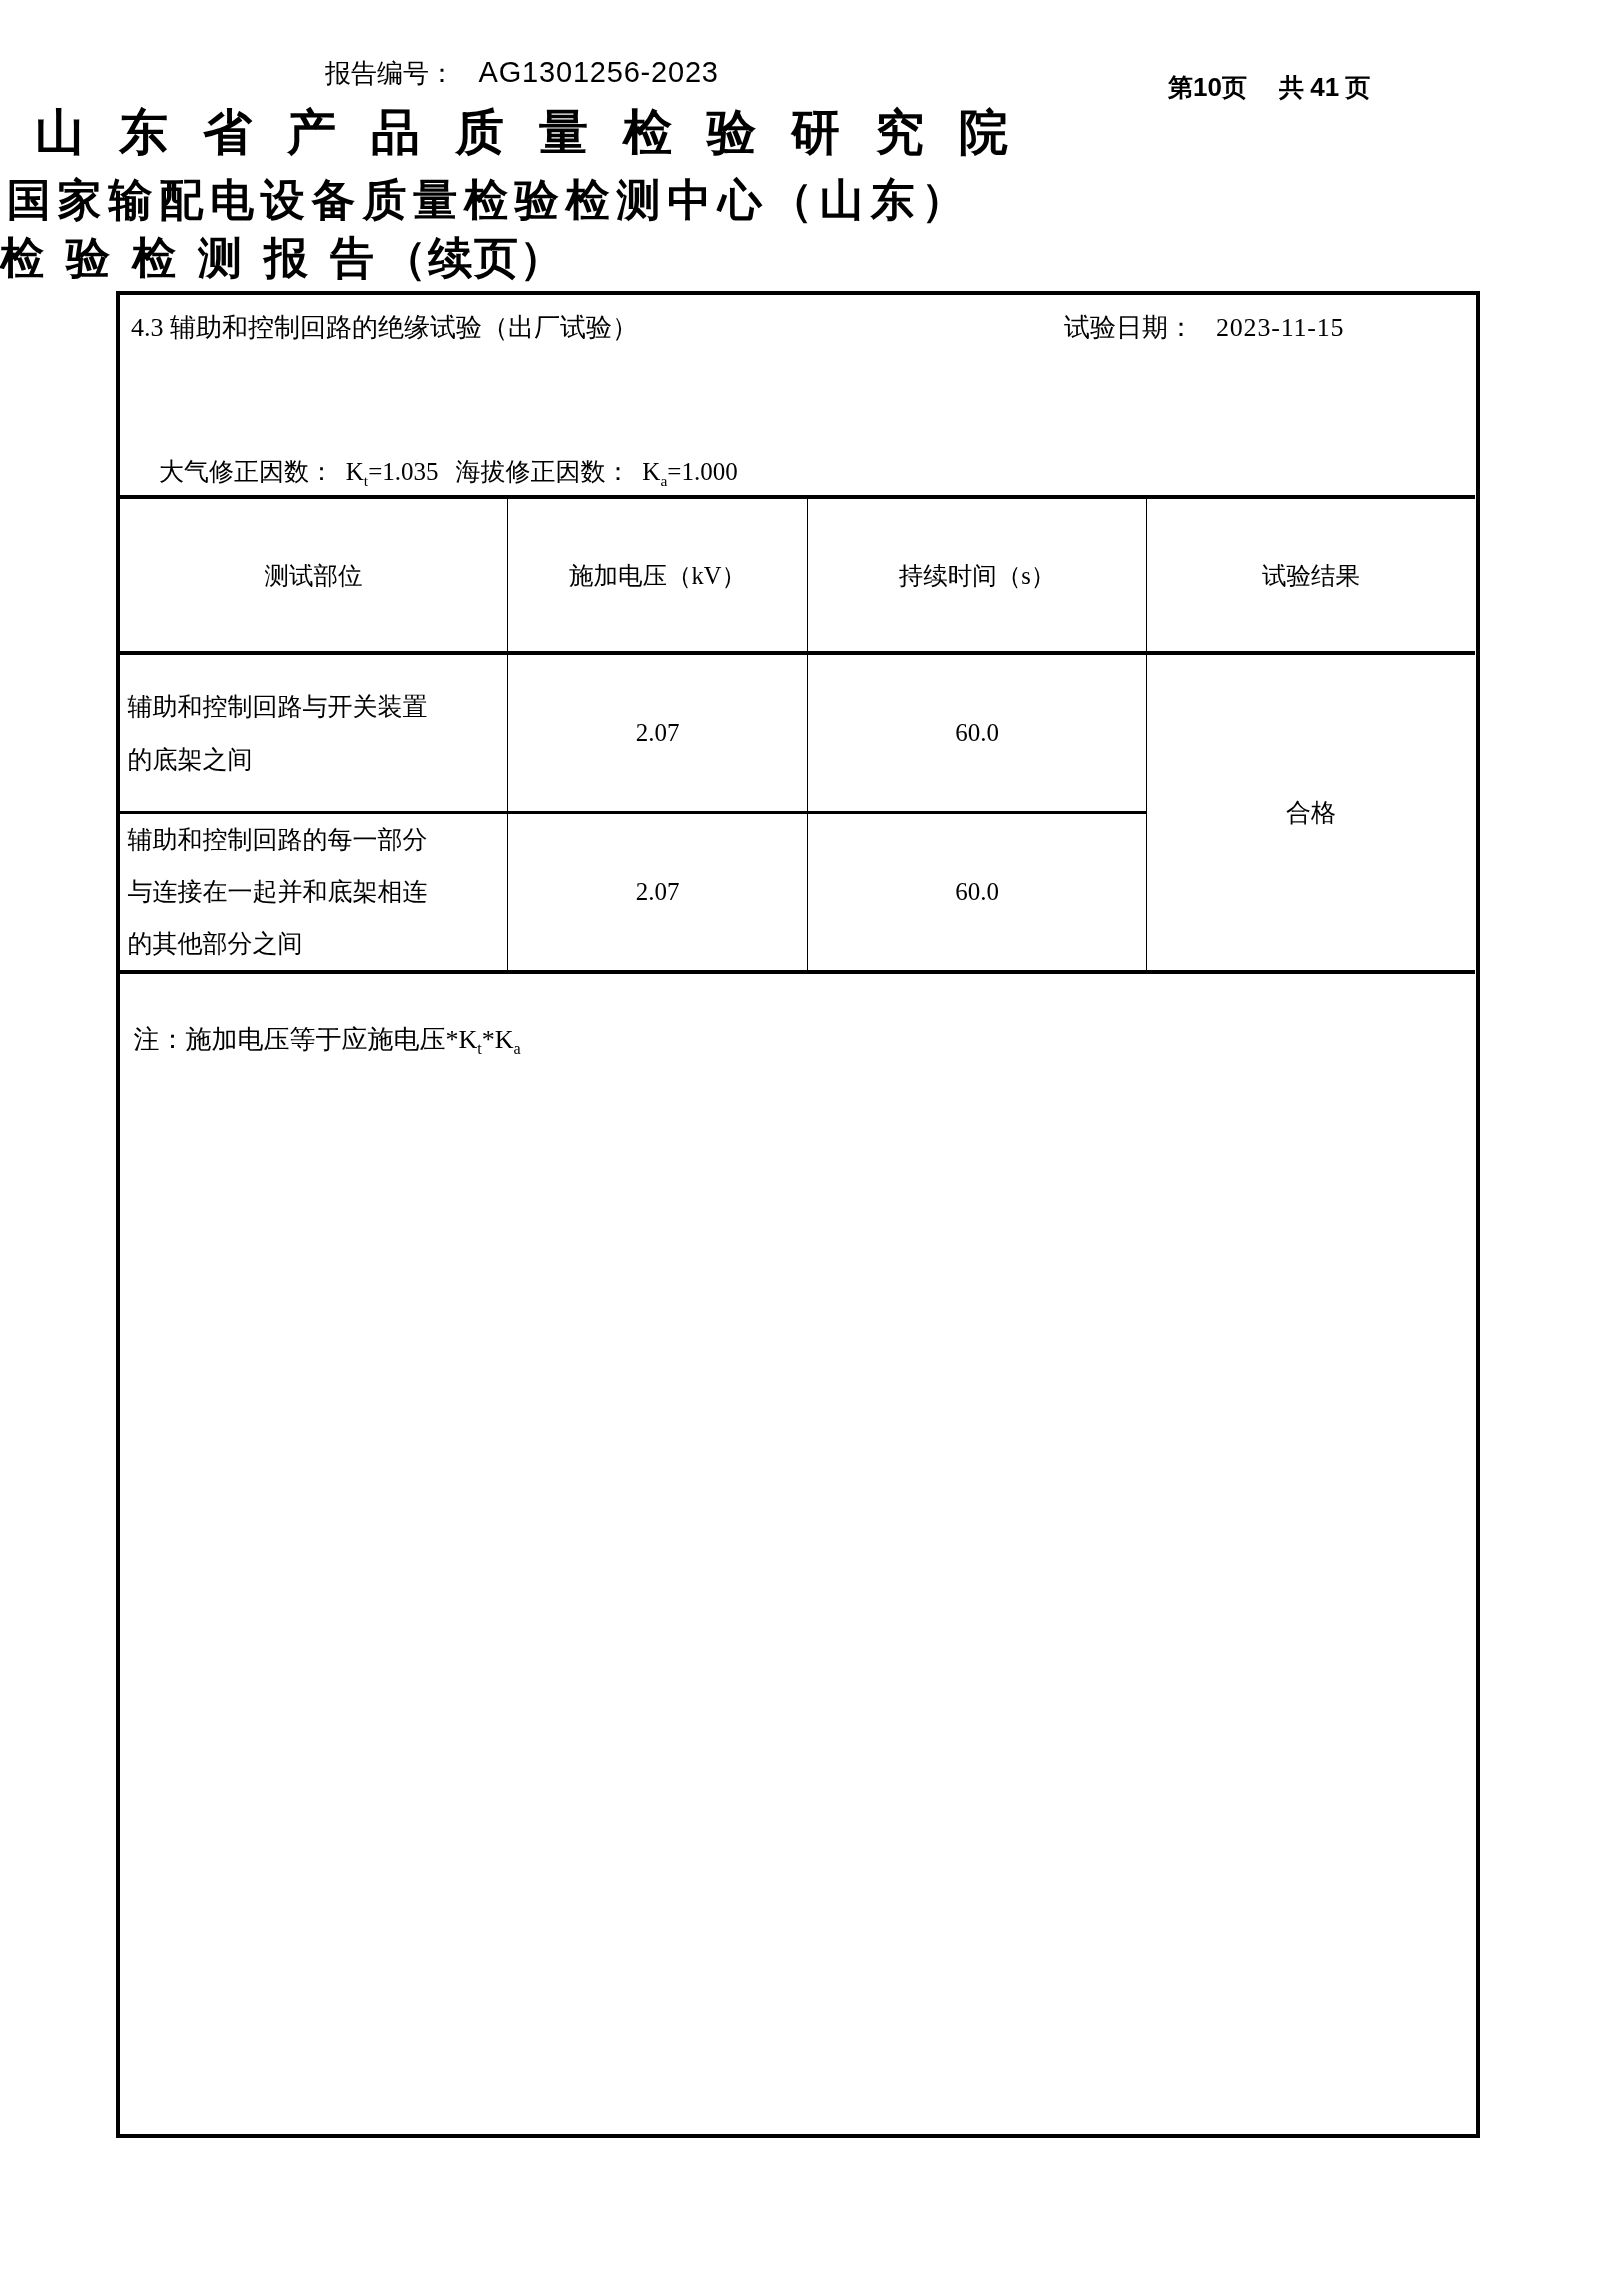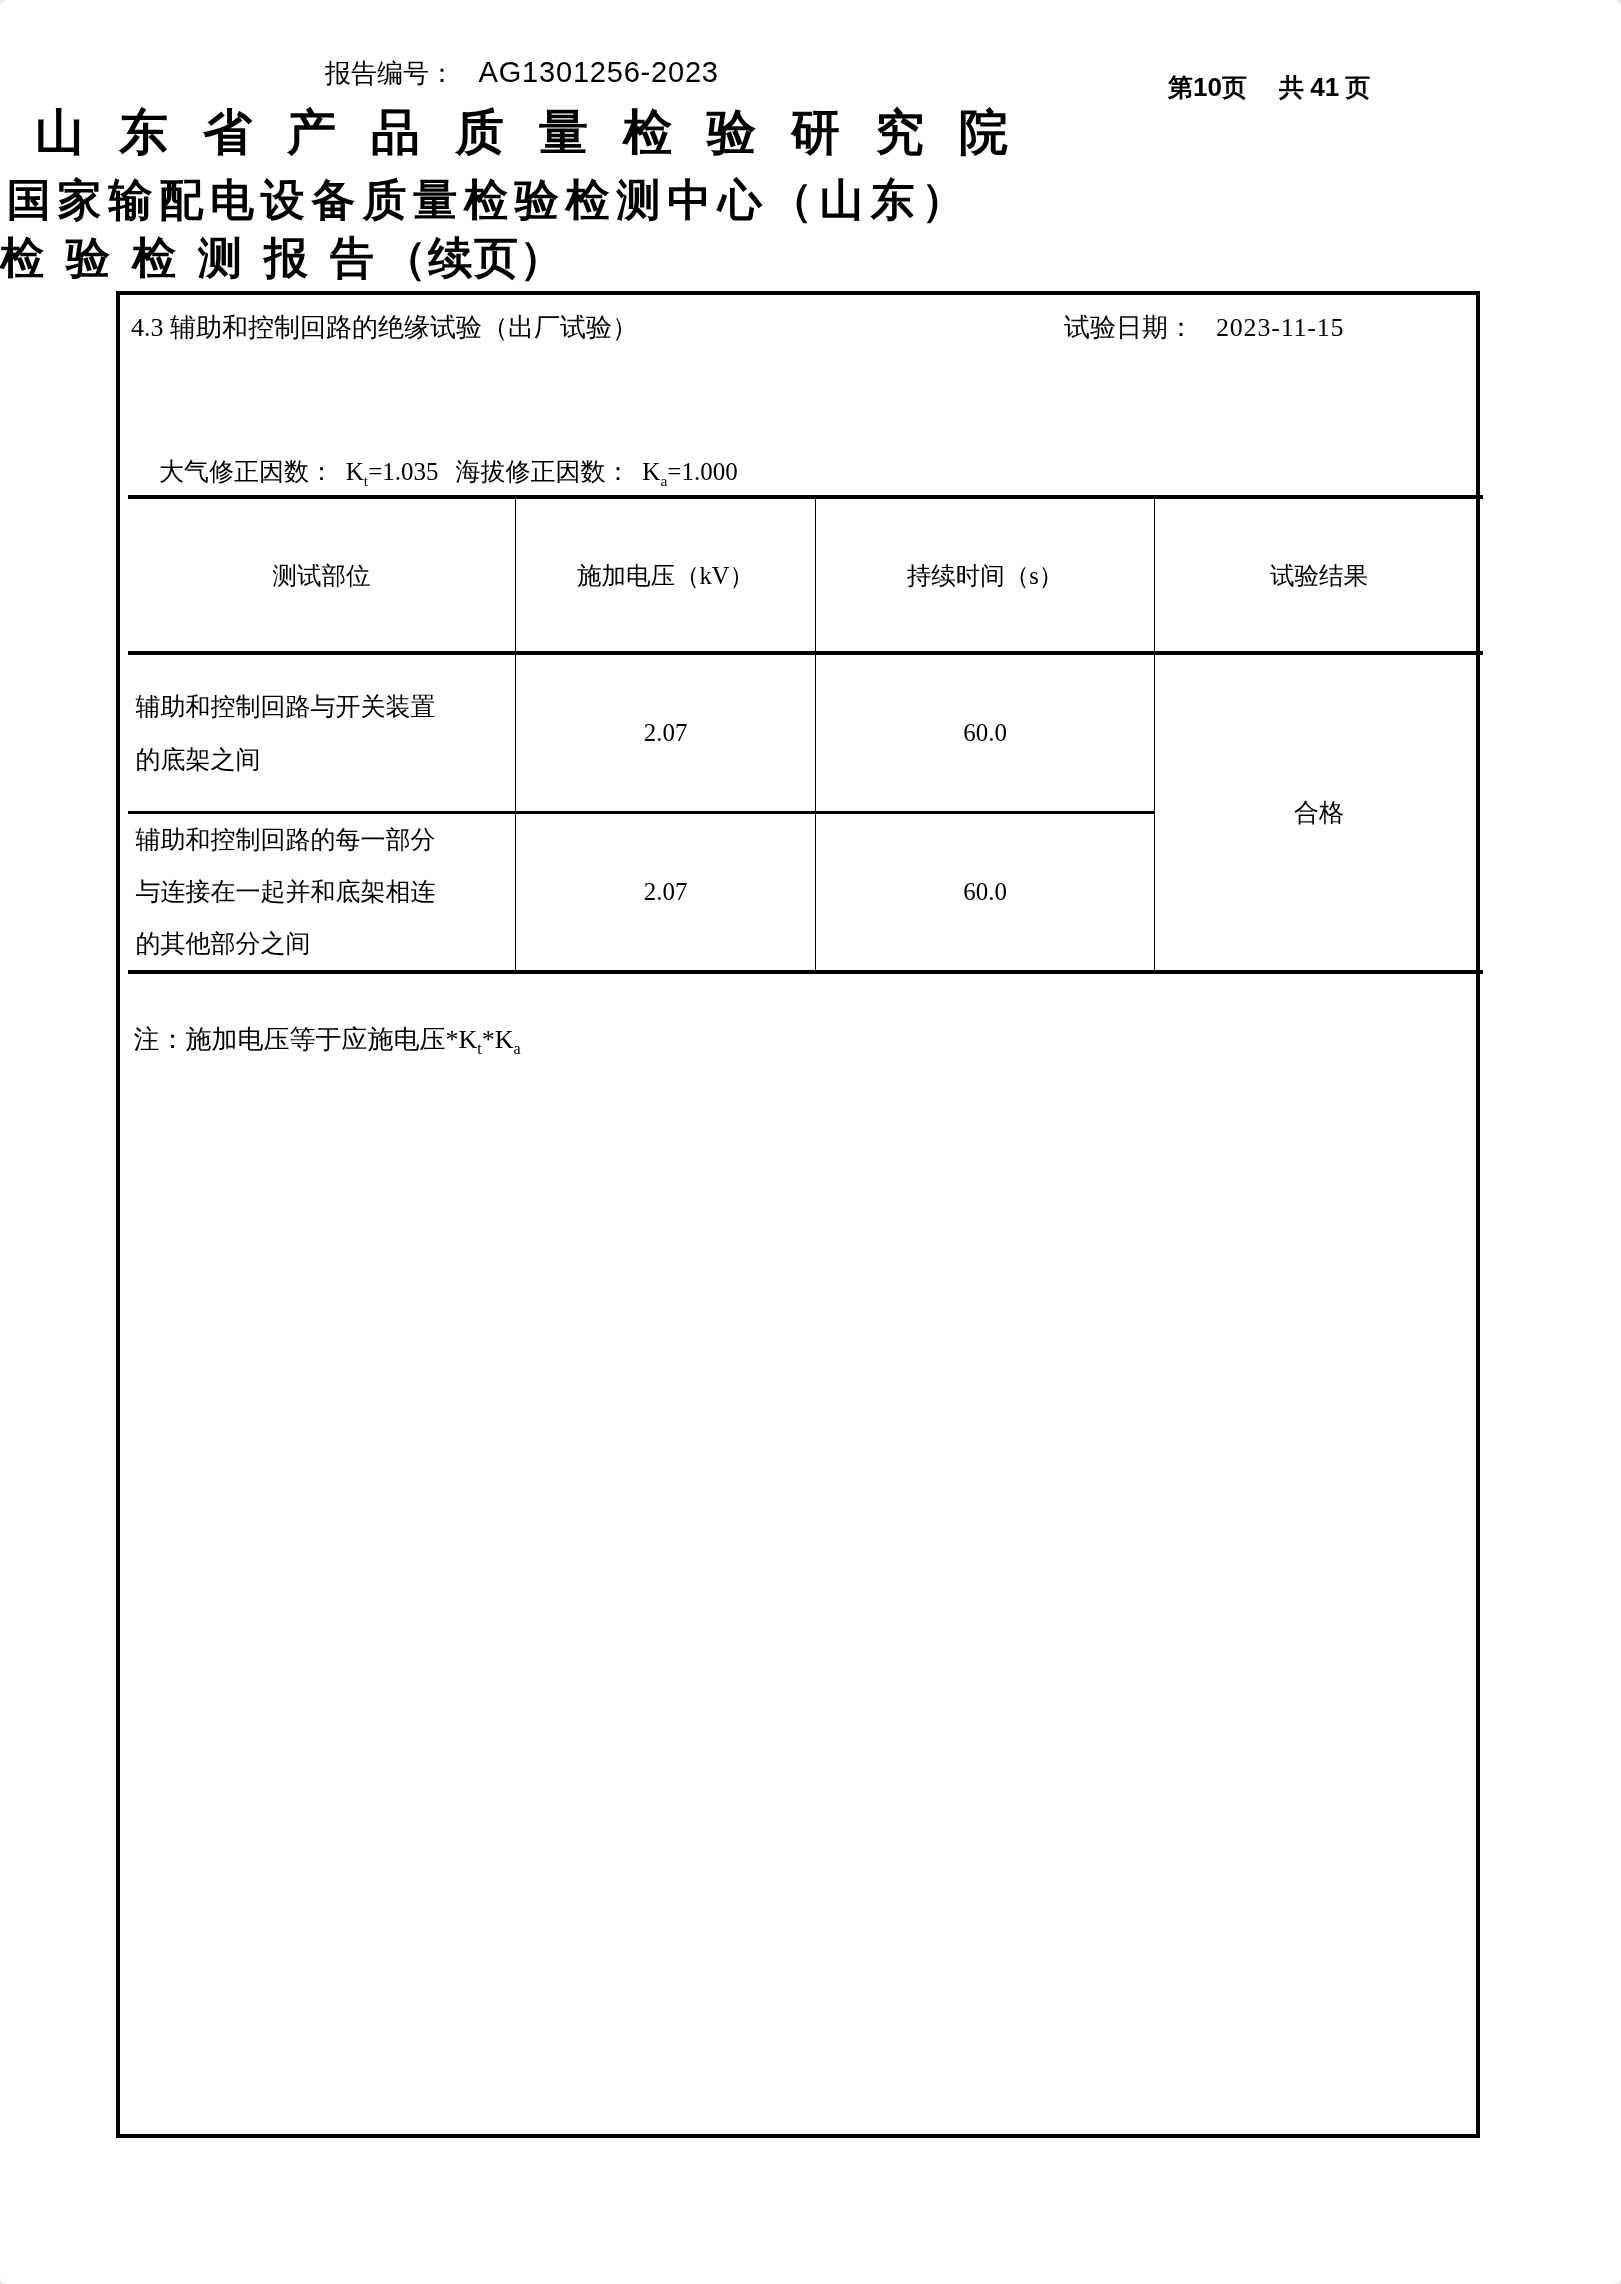--- a/index.html
+++ b/index.html
@@ -3,21 +3,20 @@
 <meta charset="utf-8">
 <style>
   html,body { margin:0; padding:0; background:#e8e8e8; }
   .page {
     position:relative;
     width:1621px; height:2284px;
     background:#ffffff;
     color:#000;
     font-family:"Liberation Serif","DejaVu Serif",serif;
     overflow:hidden;
-    border-radius:7px;
   }
   
   .report-no { position:absolute; left:325px; top:56px; font-size:26px; white-space:nowrap; }
   .report-no .num {
     font-family:"Liberation Sans","DejaVu Sans",sans-serif;
     font-size:29px; margin-left:23.6px; letter-spacing:0.8px;
   }
   .page-info { position:absolute; left:1168px; top:71px; font-size:25px; white-space:nowrap;font-weight:bold; }
   .page-info .num { font-family:"Liberation Sans","DejaVu Sans",sans-serif; font-size:26px; }
   .page-info .gap { display:inline-block; width:32px; }
@@ -52,21 +51,21 @@
   .atmos1 { position:absolute; left:48px; top:117px; font-size:25px; white-space:nowrap; }
   .atmos2 { position:absolute; left:39px; top:160px; font-size:25px; white-space:nowrap; }
   .atmos1 .val { margin-left:8.4px; }
   .atmos1 .grp { margin-left:44px; }
   .atmos2 .grp { margin-left:17px; }
   .atmos2 .val { margin-left:11.8px; }
   sub { font-size:0.62em; }
 
   
   .test-table {
-    position:absolute; left:8px; top:200px; width:1355px;
+    position:absolute; left:0; top:200px; width:1355px;
     border-top:4.2px solid #000; border-bottom:4.2px solid #000;
     display:grid;
     grid-template-columns:388px 300px 339px 328px;
     box-sizing:border-box;
   }
   .cell {
     box-sizing:border-box;
     display:flex; flex-direction:column;
     align-items:center; justify-content:center;
     font-size:25px;

